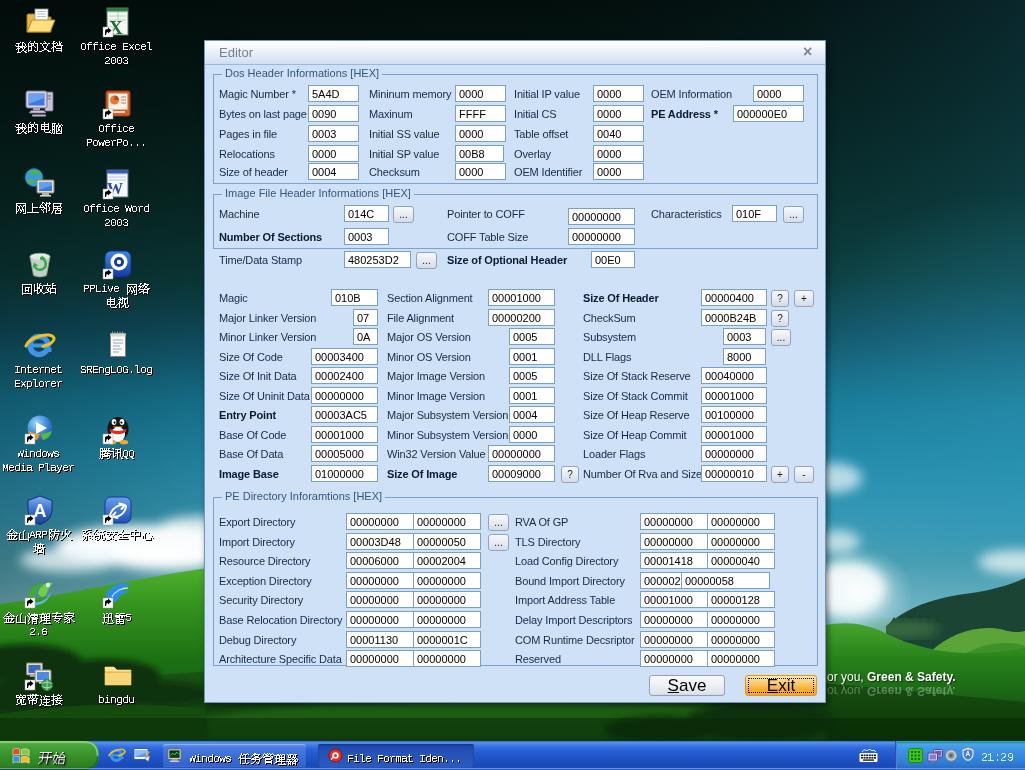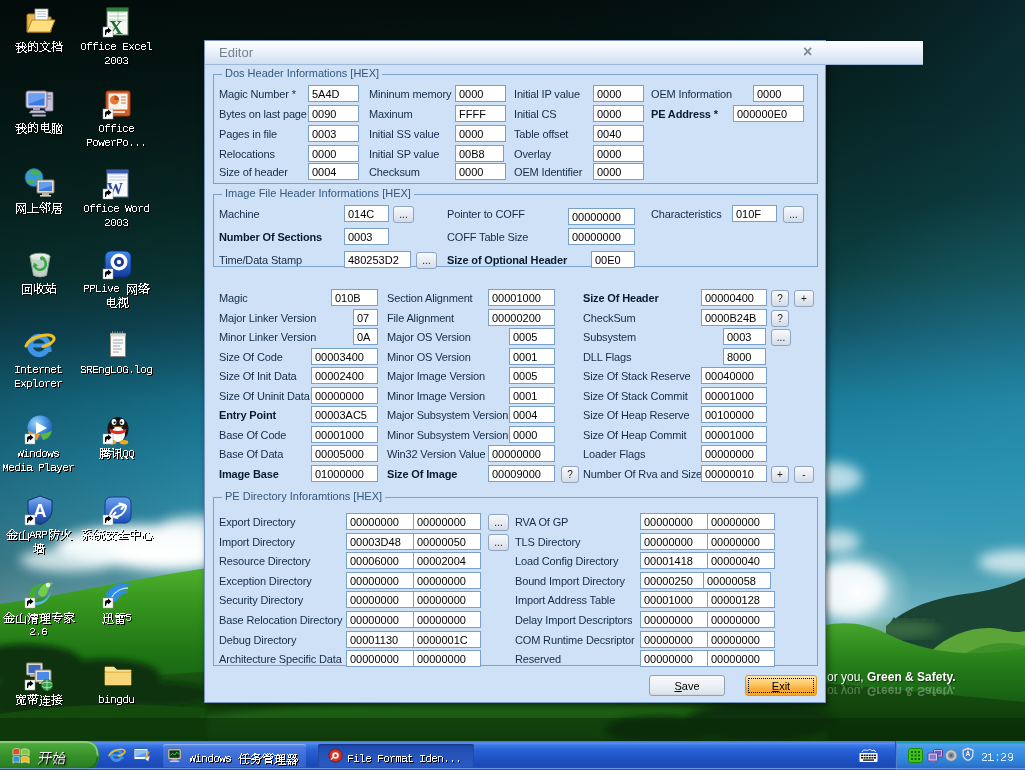--- a/index.html
+++ b/index.html
@@ -1,32 +1,32 @@
 <!DOCTYPE html>
 <html><head><meta charset="utf-8"><style>
 *{margin:0;padding:0;box-sizing:border-box}
 html,body{width:1025px;height:770px;overflow:hidden}
 body{font-family:"Liberation Sans",sans-serif;position:relative;background:#000}
 .abs{position:absolute}
 #wp{left:0;top:0;width:1025px;height:770px}
 
 #dlg{left:204px;top:40px;width:622px;height:663px;background:#cfe1f6;border:1px solid #7693bb;
  box-shadow:2px 3px 6px rgba(0,0,0,.5);z-index:5}
-#tbar{left:0;top:0;width:718px;height:24px;background:linear-gradient(180deg,#fdfeff 0%,#f2f7fd 30%,#e3ecf8 60%,#d8e4f4 85%,#cfdef2 100%);border-bottom:1px solid #9db7d6}
+#tbar{left:0;top:0;width:620px;height:24px;background:linear-gradient(180deg,#fdfeff 0%,#f2f7fd 30%,#e3ecf8 60%,#d8e4f4 85%,#cfdef2 100%);border-bottom:1px solid #9db7d6}
 #tbar .t{position:absolute;left:14px;top:4px;font-size:13px;color:#75828f}
 #tbar .x{position:absolute;left:598px;top:2px;font-size:16px;color:#7c8798;font-weight:bold}
 .grp{position:absolute;border:1px solid #7ba2cc;border-radius:0}
 .cap{position:absolute;top:-8px;left:8px;background:#cfe1f6;padding:0 3px;font-size:11px;color:#33587e;white-space:nowrap}
 .lb{position:absolute;font-size:11px;color:#132c4a;white-space:nowrap;letter-spacing:-.15px}
 .lb.b{font-weight:bold;color:#071c33}
 .inp{position:absolute;background:#fff;border:1px solid #7aa0c9;font-size:11px;color:#000;
  padding:1px 0 0 3px;height:17px;line-height:14px}
 .btn{position:absolute;height:17px;background:linear-gradient(180deg,#f8fafc,#e4e9f0 60%,#d4dbe6);
  border:1px solid #8fa4bf;border-radius:3px;font-size:10px;color:#222;text-align:center;line-height:15px}
-.pbtn{position:absolute;height:21px;border-radius:3px;font-size:11px;color:#000;text-align:center;line-height:20px}
+.pbtn{position:absolute;height:21px;border-radius:3px;font-size:17px;color:#000;text-align:center;line-height:20px}
 #save{background:linear-gradient(180deg,#f8fafb,#eef1f5 45%,#dfe4ec 90%,#d2d9e4);border:1px solid #93a0b4}
 #exit{background:linear-gradient(180deg,#ffe9ad,#fdc96b 40%,#f9ad33 70%,#f7a52b);border:1px solid #d89a18;position:relative}
 #exit:after{content:"";position:absolute;left:2px;top:2px;right:2px;bottom:2px;border:1px dotted #000}
 u{text-decoration:underline}
 
 .ic{position:absolute;width:80px;text-align:center;z-index:2}
 .ic svg.main{display:block;margin:0 auto}
 .lbl{margin-top:2px;line-height:12px}
 .lbl svg{display:block;margin:-2px auto -1px}
 
@@ -165,21 +165,21 @@
     <div class="lb" style="left:309px;top:107px">Overlay</div>
     <div class="inp" style="left:388px;top:104px;width:51px">0000</div>
     <div class="lb" style="left:14px;top:125px">Size of header</div>
     <div class="inp" style="left:103px;top:122px;width:51px">0004</div>
     <div class="lb" style="left:164px;top:125px">Checksum</div>
     <div class="inp" style="left:250px;top:122px;width:51px">0000</div>
     <div class="lb" style="left:309px;top:125px">OEM Identifier</div>
     <div class="inp" style="left:388px;top:122px;width:51px">0000</div>
     <div class="lb b" style="left:446px;top:67px">PE Address *</div>
     <div class="inp" style="left:528px;top:64px;width:71px">000000E0</div>
-    <div class="grp" style="left:8px;top:153px;width:605px;height:73px">
+    <div class="grp" style="left:8px;top:153px;width:605px;height:55px">
       <span class="cap">Image File Header Informations [HEX]</span>
     </div>
     <div class="lb" style="left:14px;top:167px">Machine</div>
     <div class="inp" style="left:139px;top:164px;width:45px">014C</div>
     <div class="btn" style="left:188px;top:165px;width:21px">...</div>
     <div class="lb" style="left:242px;top:167px">Pointer to COFF</div>
     <div class="inp" style="left:363px;top:167px;width:67px">00000000</div>
     <div class="lb" style="left:446px;top:167px">Characteristics</div>
     <div class="inp" style="left:527px;top:164px;width:45px">010F</div>
     <div class="btn" style="left:578px;top:165px;width:21px">...</div>
@@ -280,21 +280,21 @@
     <div class="inp" style="left:141px;top:511px;width:68px">00006000</div>
     <div class="inp" style="left:208px;top:511px;width:68px">00002004</div>
     <div class="lb" style="left:310px;top:514px">Load Config Directory</div>
     <div class="inp" style="left:435px;top:511px;width:68px">00001418</div>
     <div class="inp" style="left:502px;top:511px;width:68px">00000040</div>
     <div class="lb" style="left:14px;top:534px">Exception Directory</div>
     <div class="inp" style="left:141px;top:531px;width:68px">00000000</div>
     <div class="inp" style="left:208px;top:531px;width:68px">00000000</div>
     <div class="lb" style="left:310px;top:534px">Bound Import Directory</div>
     <div class="inp" style="left:435px;top:531px;width:68px">00000250</div>
-    <div class="inp" style="left:498px;top:531px;width:68px">00000058</div>
+    <div class="inp" style="left:476px;top:531px;width:89px">00000058</div>
     <div class="lb" style="left:14px;top:553px">Security Directory</div>
     <div class="inp" style="left:141px;top:550px;width:68px">00000000</div>
     <div class="inp" style="left:208px;top:550px;width:68px">00000000</div>
     <div class="lb" style="left:310px;top:553px">Import Address Table</div>
     <div class="inp" style="left:435px;top:550px;width:68px">00001000</div>
     <div class="inp" style="left:502px;top:550px;width:68px">00000128</div>
     <div class="lb" style="left:14px;top:573px">Base Relocation Directory</div>
     <div class="inp" style="left:141px;top:570px;width:68px">00000000</div>
     <div class="inp" style="left:208px;top:570px;width:68px">00000000</div>
     <div class="lb" style="left:310px;top:573px">Delay Import Descriptors</div>

